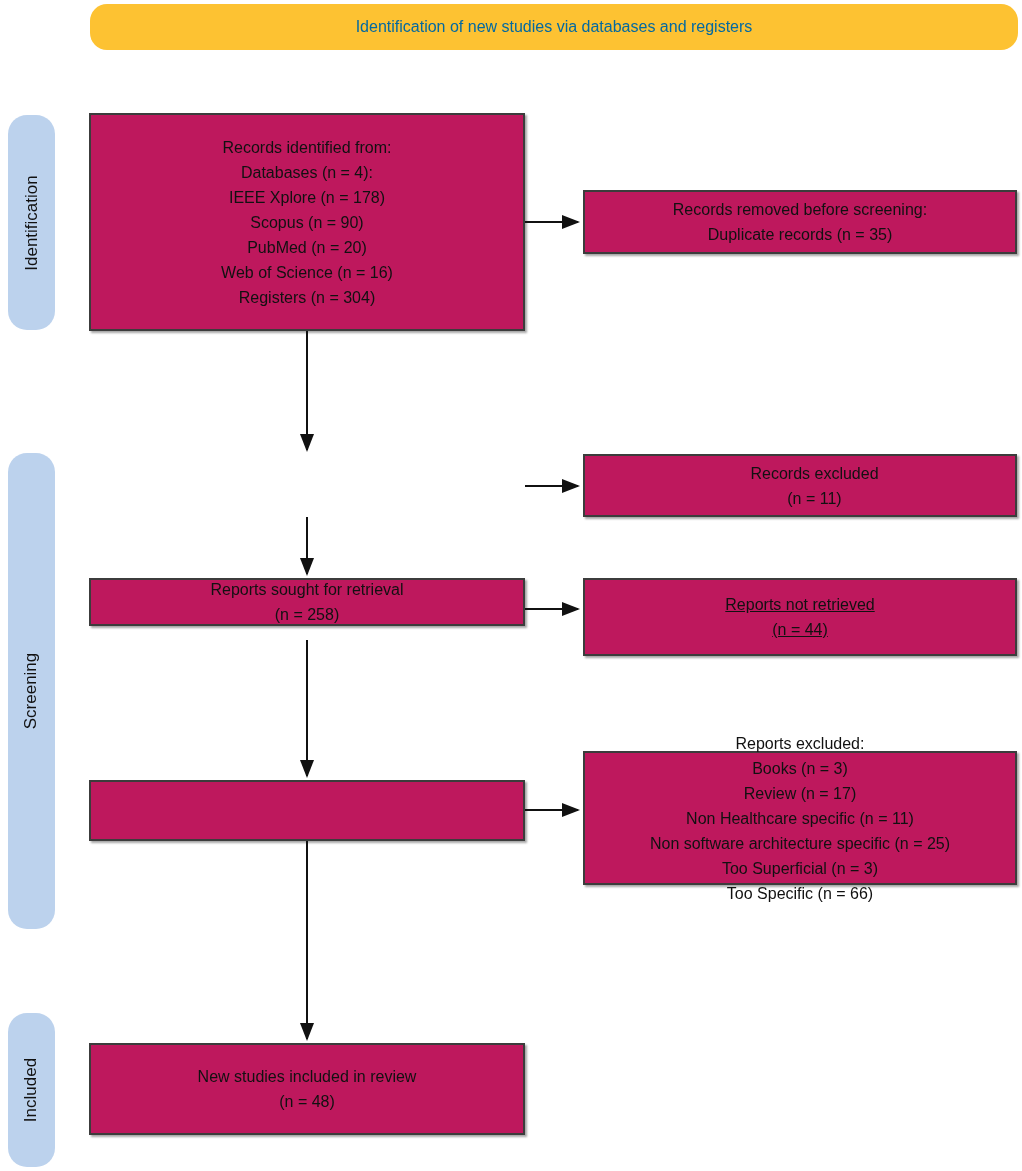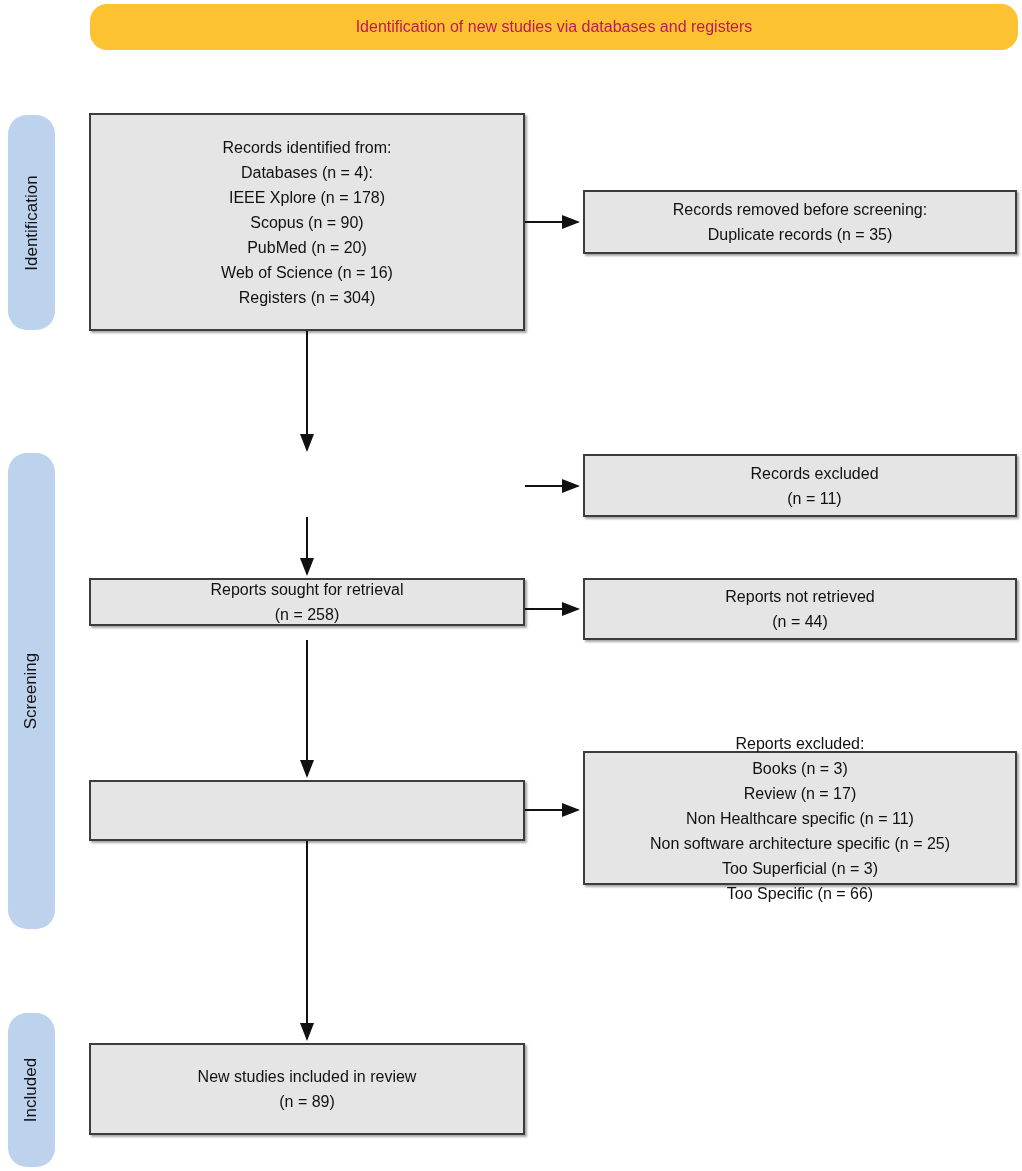--- a/index.html
+++ b/index.html
@@ -19,21 +19,21 @@
   .banner {
     position: absolute;
     left: 90px; top: 4px;
     width: 928px; height: 46px;
     background: var(--banner, #FDC232);
     border-radius: 17px;
     display: flex;
     align-items: center;
     justify-content: center;
     font-size: 16px;
-    color: #be185d;
+    color: #0369a1;
   }
   .stage {
     position: absolute;
     left: 8px;
     width: 47px;
     background: var(--stage, #BCD2ED);
     border-radius: 19px;
     display: flex;
     align-items: center;
     justify-content: center;
@@ -44,42 +44,42 @@
     font-size: 17px;
     color: #111111;
   }
   .stage.identification { top: 115px; height: 215px; }
   .stage.screening      { top: 453px; height: 476px; }
   .stage.included       { top: 1013px; height: 154px; }
   .box {
     position: absolute;
     box-sizing: border-box;
     border: 2px solid var(--border, #3C3C3C);
-    background: #e5e5e5;
+    background: #be185d;
     display: flex;
     align-items: center;
     justify-content: center;
     text-align: center;
     box-shadow: 1.5px 1.5px 2px rgba(0,0,0,0.35);
   }
   .box .box-text {
     white-space: pre-line;
     font-size: 16px;
     line-height: 25px;
     color: #111111;
     padding: 2px 8px;
   }
   .col-left  { left: 89px;  width: 436px; }
   .col-right { left: 583px; width: 434px; }
   .box.records-identified { top: 113px;  height: 218px; }
   .box.records-removed    { top: 190px;  height: 64px;  }
   .box.records-screened   { top: 454px;  height: 63px;  }
   .box.records-excluded   { top: 454px;  height: 63px; padding-left: 29px;  }
   .box.reports-sought     { top: 578px;  height: 48px;  }
-  .box.reports-not-retrieved { top: 578px; height: 62px; }
+  .box.reports-not-retrieved { top: 578px; height: 78px; text-decoration: underline; }
   .box.reports-excluded   { top: 715px;  height: 134px; margin-top: 36px; }
   .box.reports-assessed   { top: 780px;  height: 61px;  }
   .box.new-studies        { top: 1043px; height: 92px;  }
   svg.arrows {
     position: absolute;
     left: 0; top: 0;
     width: 1022px; height: 1171px;
     pointer-events: none;
   }
 </style>
@@ -142,21 +142,21 @@
 Too Superficial (n = 3)
 Too Specific (n = 66)</div>
   </div>
 
   <div class="box col-left reports-assessed">
     <div class="box-text"></div>
   </div>
 
   <div class="box col-left new-studies">
     <div class="box-text">New studies included in review
-(n = 89)</div>
+(n = 48)</div>
   </div>
 
   <svg class="arrows" viewBox="0 0 1022 1171" xmlns="http://www.w3.org/2000/svg">
     <defs>
       <marker id="ah" markerWidth="11" markerHeight="8" refX="8" refY="3.5" orient="auto" markerUnits="strokeWidth">
         <path d="M0,0 L9,3.5 L0,7 z" fill="#111111"></path>
       </marker>
     </defs>
     <g stroke="#111111" stroke-width="2" fill="none">
       <line x1="525" y1="222" x2="578" y2="222" marker-end="url(#ah)"></line>

